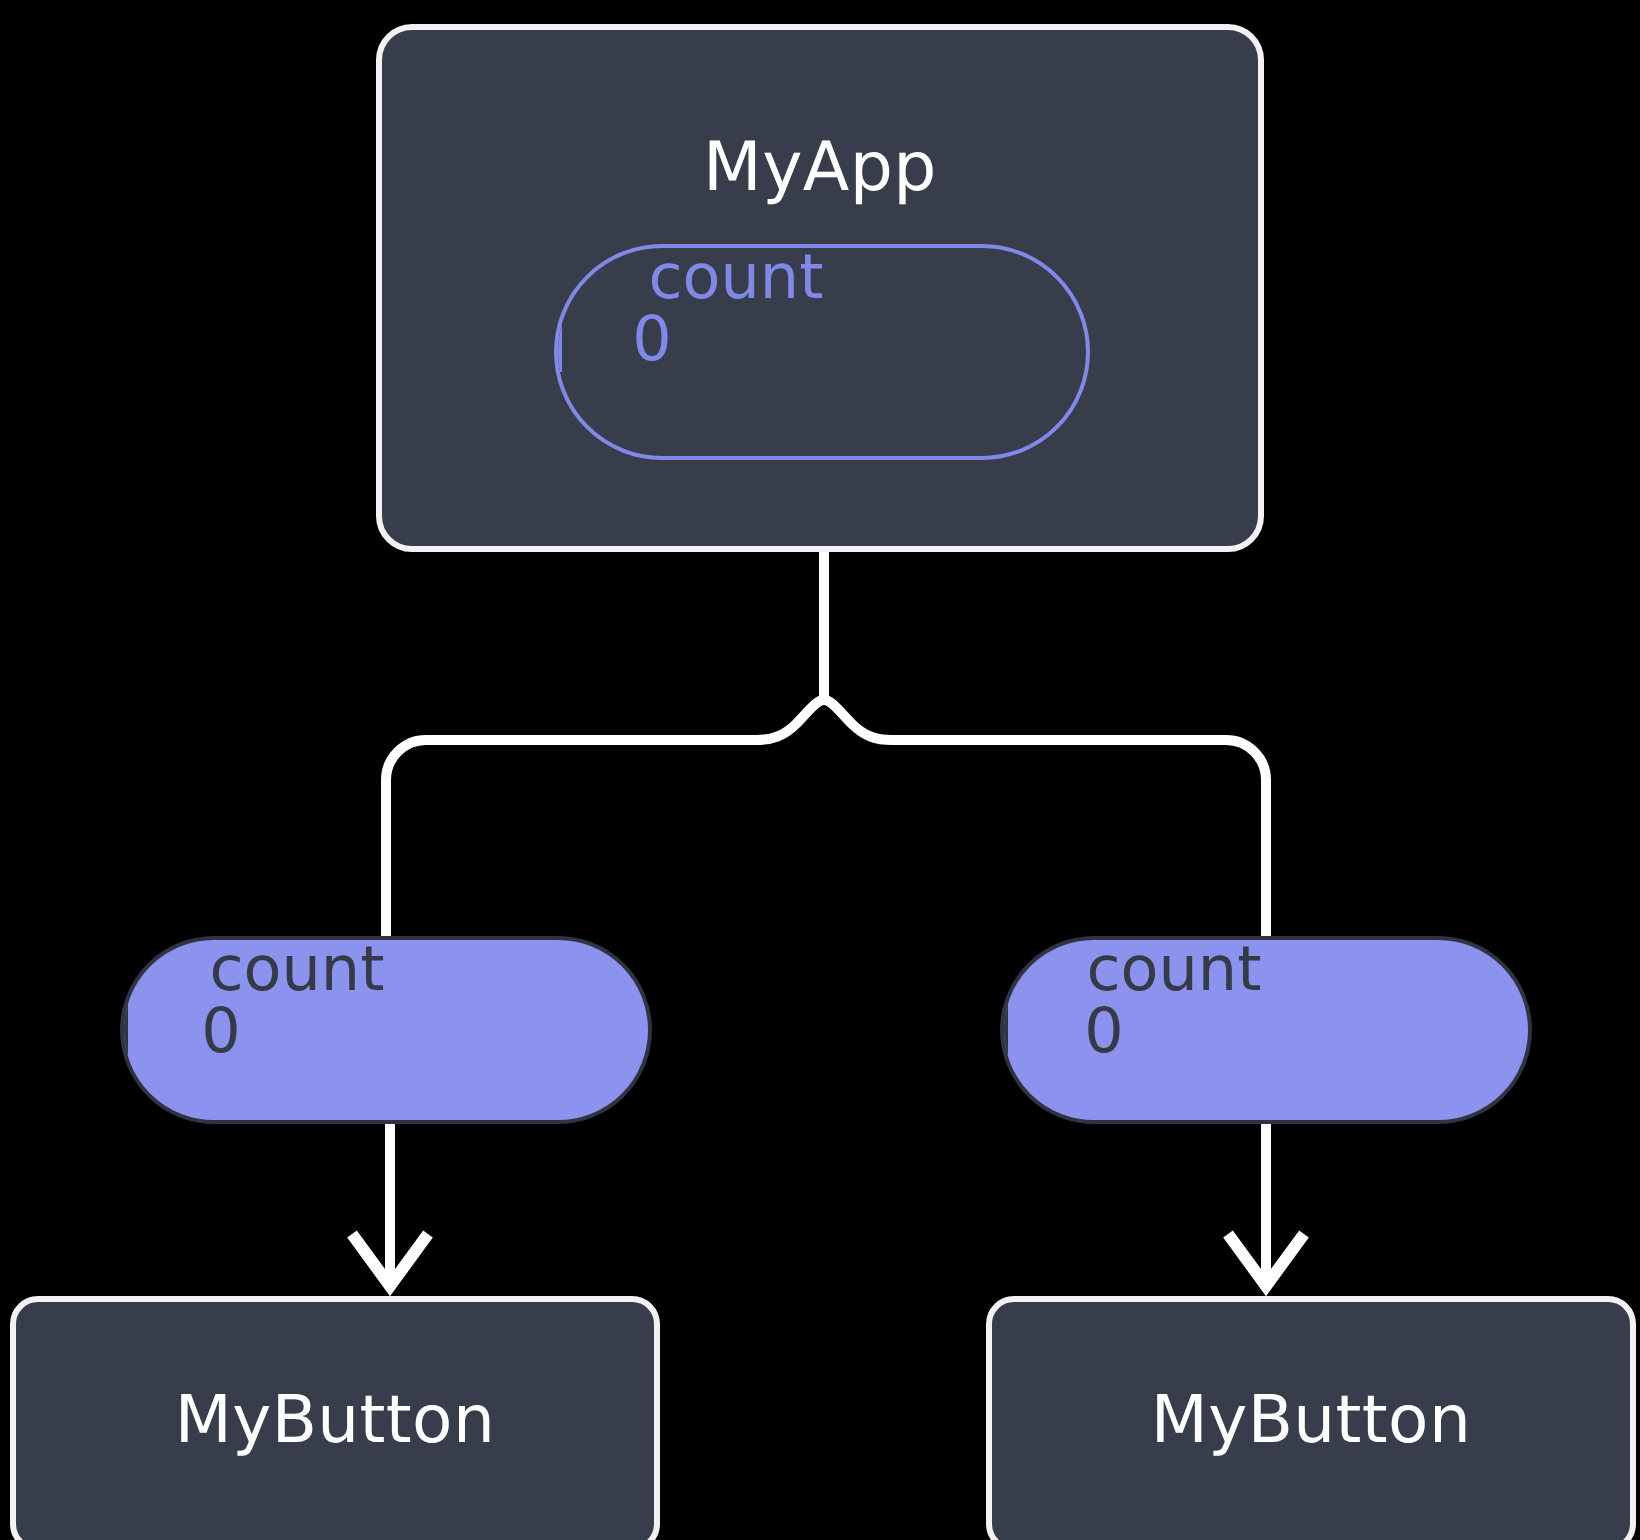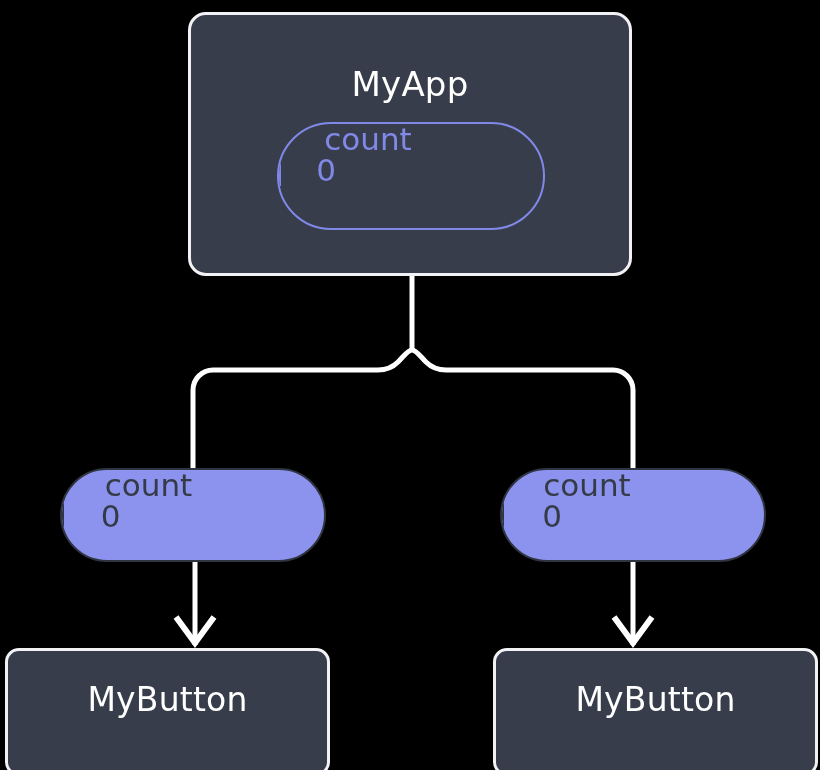--- a/index.html
+++ b/index.html
@@ -139,21 +139,21 @@
     width: 325px;
     height: 128px;
   }
   #btn-right {
     left: 493px;
     top: 648px;
     width: 325px;
     height: 128px;
   }
   .btn-box .comp-title {
-    margin-top: 32px;
+    margin-top: 42px;
     font-size: 33px;
   }
 </style>
 </head>
 <body>
 
 <div id="stage">
 
   <svg id="wires" viewBox="0 0 820 770" width="820" height="770" xmlns="http://www.w3.org/2000/svg">
 

